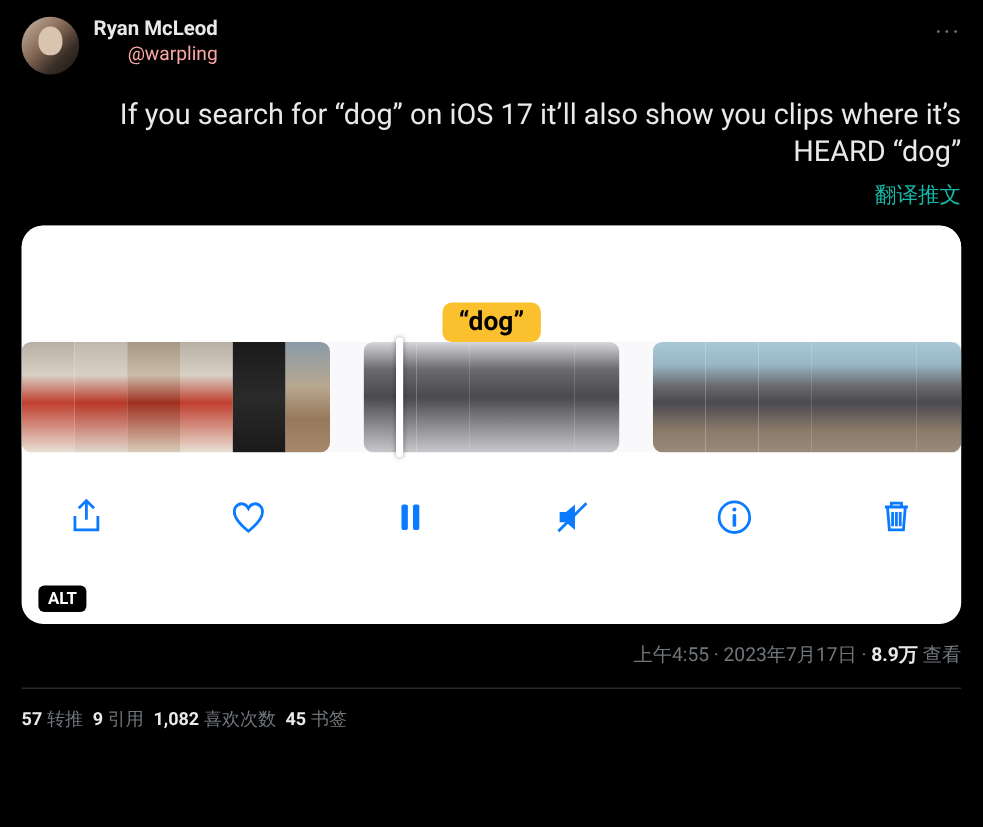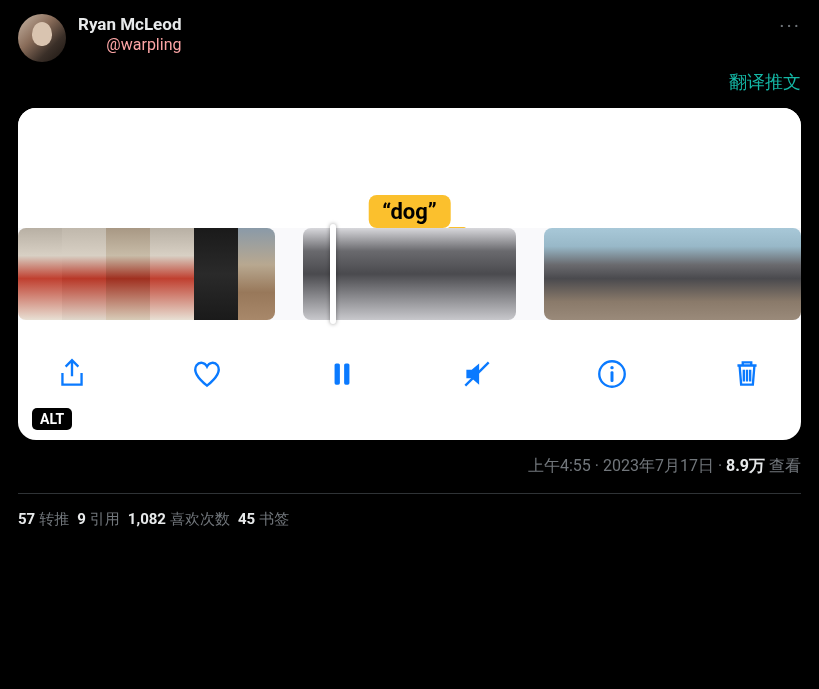--- a/index.html
+++ b/index.html
@@ -63,21 +63,21 @@
   }
   .media-card {
     margin-top: 14px;
     background: #fff;
     border-radius: 18px;
     overflow: hidden;
     position: relative;
     height: 332px;
   }
   .top-white {
-    height: 120px;
+    height: 97px;
     background: #fff;
     position: relative;
   }
   .dog-badge {
     position: absolute;
     left: 50%;
     bottom: 0;
     transform: translateX(-50%);
     background: #fbc02d;
     color: #000;
@@ -189,20 +189,21 @@
 
   <div class="header">
     <div class="avatar"></div>
     <div class="user-block">
       <span class="display-name">Ryan McLeod</span>
       <span class="handle">@warpling</span>
     </div>
     <div class="more">···</div>
   </div>
 
+  <div class="tweet-text">If you search for “dog” on iOS 17 it’ll also show you clips where it’s HEARD “dog”</div>
 
   <div class="translate">翻译推文</div>
 
   <div class="media-card">
     <div class="top-white">
       <div class="dog-badge">“dog”</div>
     </div>
     <div class="yellow-tick"></div>
 
     <div class="timeline">

